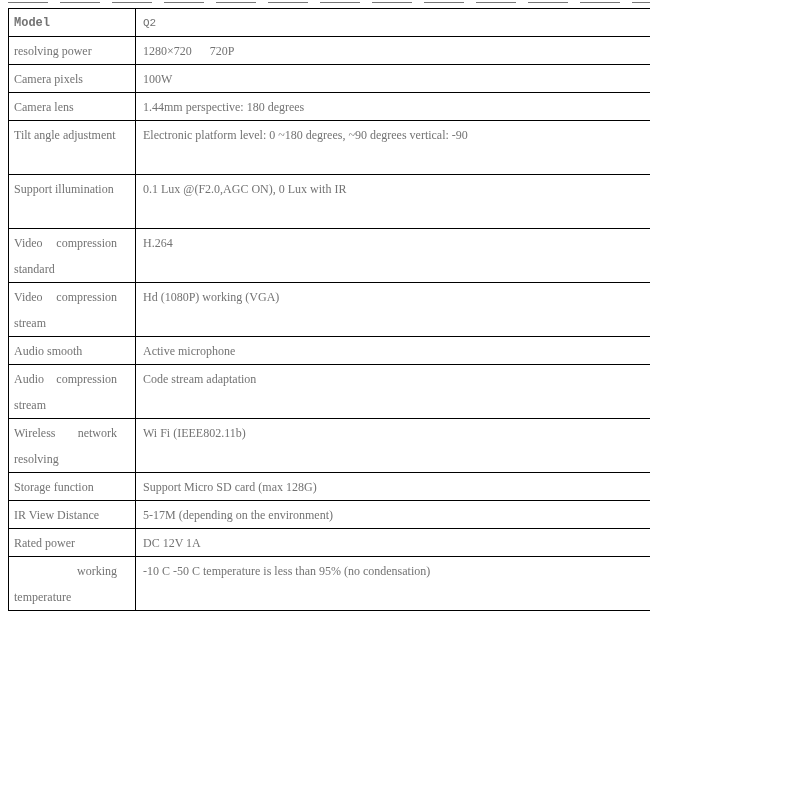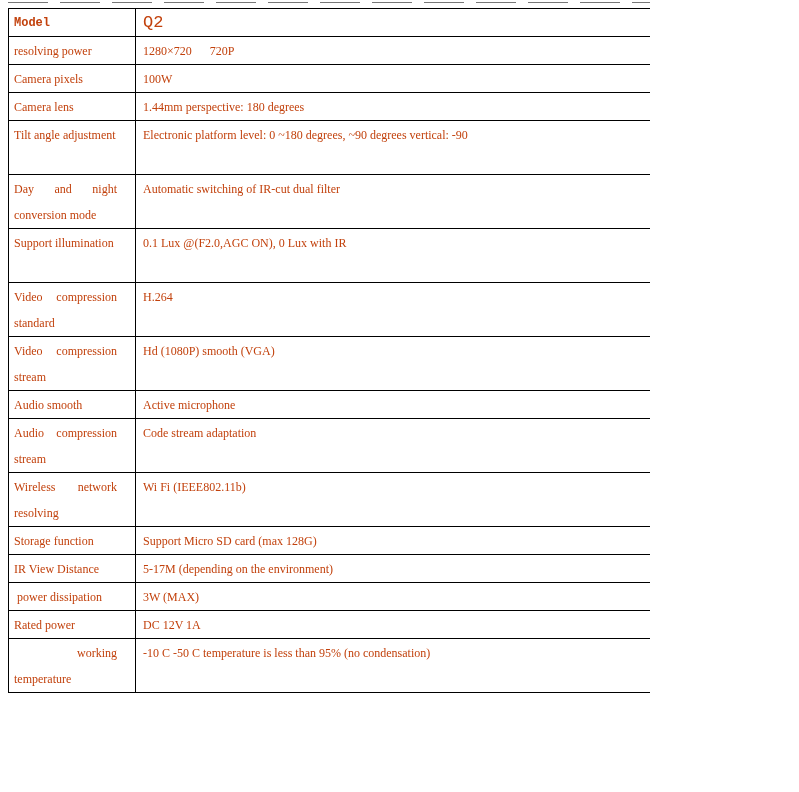--- a/index.html
+++ b/index.html
@@ -7,21 +7,21 @@
     padding: 0;
     background: #ffffff;
   }
   .page {
     position: relative;
     width: 650px;
     height: 792px;
     background: #ffffff;
     overflow: hidden;
     font-family: "Liberation Serif", "DejaVu Serif", serif;
-    color: #c2410c;
+    color: #737373;
   }
   
   .top-dash {
     position: absolute;
     top: 2px;
     left: 8px;
     width: 783px;
     height: 1px;
     background: repeating-linear-gradient(to right, #777 0 40px, transparent 40px 52px);
   }
@@ -53,21 +53,21 @@
   }
   tr.h1 { height: 27px; }
   tr.h2 { height: 54px; }
   td.model-label {
     font-family: "Liberation Mono", "DejaVu Sans Mono", monospace;
     font-weight: bold;
     font-size: 12px;
   }
   td.model-value {
     font-family: "Liberation Mono", "DejaVu Sans Mono", monospace;
-    font-size: 17px;
+    font-size: 11px;
   }
 </style>
 </head>
 <body>
 
 <div class="page">
 
   <div class="top-dash"></div>
 
   <table class="spec">
@@ -90,34 +90,30 @@
       </tr>
       <tr class="h1">
         <td class="label">Camera lens</td>
         <td class="value">1.44mm perspective: 180 degrees</td>
       </tr>
       <tr class="h2">
         <td class="label">Tilt angle adjustment</td>
         <td class="value">Electronic platform level: 0 ~180 degrees, ~90 degrees vertical: -90</td>
       </tr>
       <tr class="h2">
-        <td class="label">Day and night conversion mode</td>
-        <td class="value">Automatic switching of IR-cut dual filter</td>
-      </tr>
-      <tr class="h2">
         <td class="label">Support illumination</td>
         <td class="value">0.1 Lux @(F2.0,AGC ON), 0 Lux with IR</td>
       </tr>
       <tr class="h2">
         <td class="label">Video compression standard</td>
         <td class="value">H.264</td>
       </tr>
       <tr class="h2">
         <td class="label">Video compression stream</td>
-        <td class="value">Hd (1080P) smooth (VGA)</td>
+        <td class="value">Hd (1080P) working (VGA)</td>
       </tr>
       <tr class="h1">
         <td class="label">Audio smooth</td>
         <td class="value">Active microphone</td>
       </tr>
       <tr class="h2">
         <td class="label">Audio compression stream</td>
         <td class="value">Code stream adaptation</td>
       </tr>
       <tr class="h2">
@@ -126,24 +122,20 @@
       </tr>
       <tr class="h1">
         <td class="label">Storage function</td>
         <td class="value">Support Micro SD card (max 128G)</td>
       </tr>
       <tr class="h1">
         <td class="label">IR View Distance</td>
         <td class="value">5-17M (depending on the environment)</td>
       </tr>
       <tr class="h1">
-        <td class="label"> power dissipation</td>
-        <td class="value">3W (MAX)</td>
-      </tr>
-      <tr class="h1">
         <td class="label">Rated power</td>
         <td class="value">DC 12V 1A</td>
       </tr>
       <tr class="h2">
         <td class="label"> working temperature</td>
         <td class="value">-10 C -50 C temperature is less than 95% (no condensation)</td>
       </tr>
     </tbody>
   </table>
 

